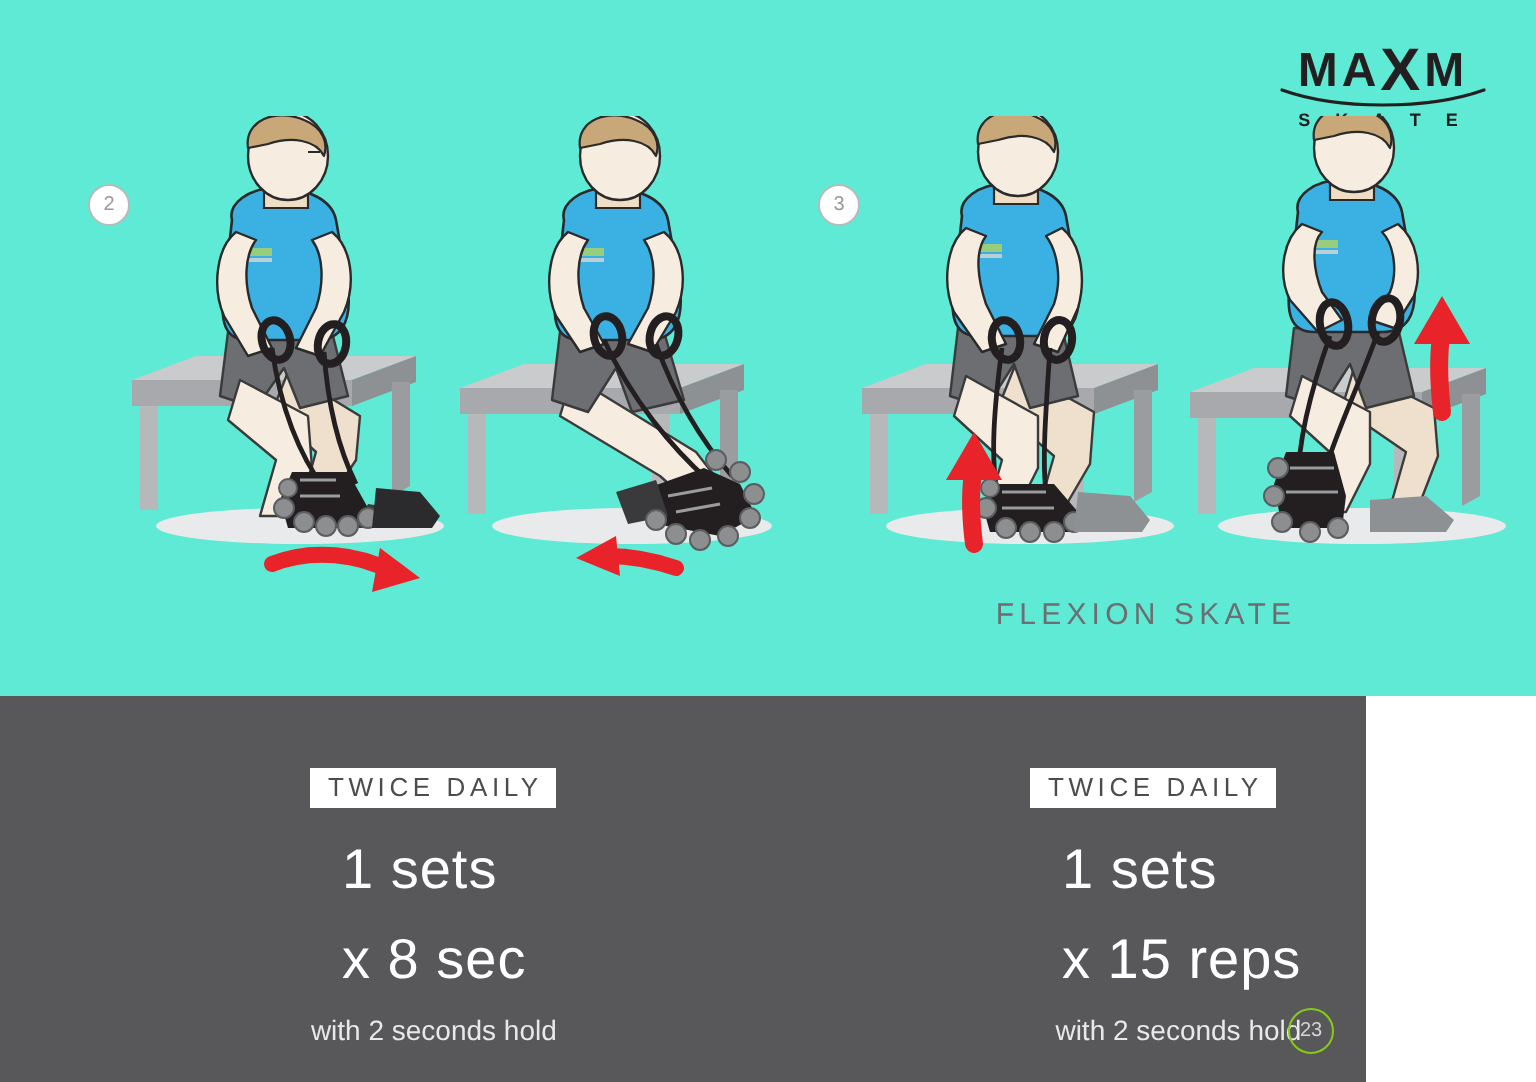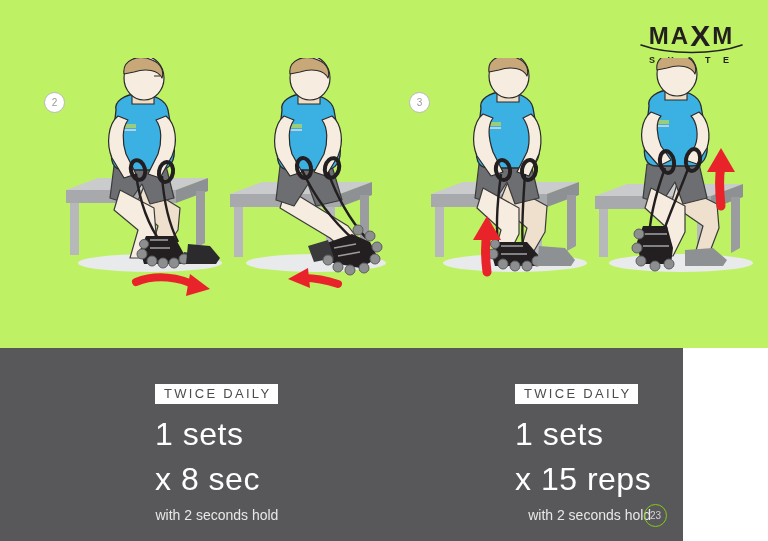--- a/index.html
+++ b/index.html
@@ -6,21 +6,21 @@
   body{
     width:768px;height:541px;
     background:#ffffff;
     font-family:"Liberation Sans", sans-serif;
     overflow:hidden;
     position:relative;
   }
   .page{position:relative;width:768px;height:541px;background:#fff;}
 
   
-  .top-area{position:absolute;left:0;top:0;width:768px;height:348px;background:#bef264;}
+  .top-area{position:absolute;left:0;top:0;width:768px;height:348px;background:#5eead4;}
 
   .logo{position:absolute;right:24px;top:22px;width:105px;height:46px;text-align:center;}
   .logo-word{display:block;font-size:24px;letter-spacing:2px;color:#231f20;line-height:24px;font-weight:700;}
   .logo-word .big{font-size:30px;font-weight:700;position:relative;top:2px;}
   .logo-swoosh{display:block;width:105px;height:10px;margin-top:-4px;}
   .logo-sub{display:block;font-size:9px;letter-spacing:5px;color:#231f20;line-height:10px;font-weight:700;margin-top:1px;}
 
   .step-badge{
     position:absolute;width:19px;height:19px;border:1px solid #b9b9b9;border-radius:50%;
     color:#9a9a9a;font-size:10px;line-height:19px;text-align:center;background:#fff;
@@ -43,21 +43,21 @@
 
   .dose{position:absolute;top:36px;}
   .dose-left{left:155px;}
   .dose-right{left:515px;}
 
   .twice-daily{
     display:inline-block;background:#ffffff;color:#4c4c4e;
     font-size:13px;letter-spacing:2.3px;padding:3px 7px 3px 9px;line-height:14px;
   }
   .dose-line{
-    color:#ffffff;font-size:32px;line-height:41px;font-weight:300;letter-spacing:0.5px;margin-top:4px;
+    color:#ffffff;font-size:28px;line-height:41px;font-weight:300;letter-spacing:0.5px;margin-top:4px;margin-left:16px;
   }
   .dose-line.first{margin-top:10px;}
   .dose-note{color:#e8e8e8;font-size:14px;margin-top:7px;font-weight:400;text-align:right;}
 
   .page-num{
     position:absolute;right:16px;bottom:14px;width:21px;height:21px;border-radius:50%;
     border:1px solid #84cc16;color:#d4d4d6;font-size:10px;line-height:21px;text-align:center;
   }
 </style>
 </head>
@@ -317,20 +317,21 @@
           </g>
           <path d="M92,192 L120,190 L134,202 L130,208 L92,208 Z" fill="#8d9194"></path>
         </g>
         <g>
           <path d="M128,148 C126,130 126,118 128,108" stroke="#e8232a" stroke-width="9" fill="none" stroke-linecap="round"></path>
           <polygon points="114,114 128,90 142,114" fill="#e8232a"></polygon>
         </g>
       </svg>
     </div>
 
+    <div class="panel-caption cap-right">FLEXION SKATE</div>
   </div>
 
   <div class="bottom-area">
 
     <div class="dose dose-left">
       <div class="twice-daily">TWICE DAILY</div>
       <div class="dose-line first">1 sets</div>
       <div class="dose-line">x 8 sec</div>
       <div class="dose-note">with 2 seconds hold</div>
     </div>

